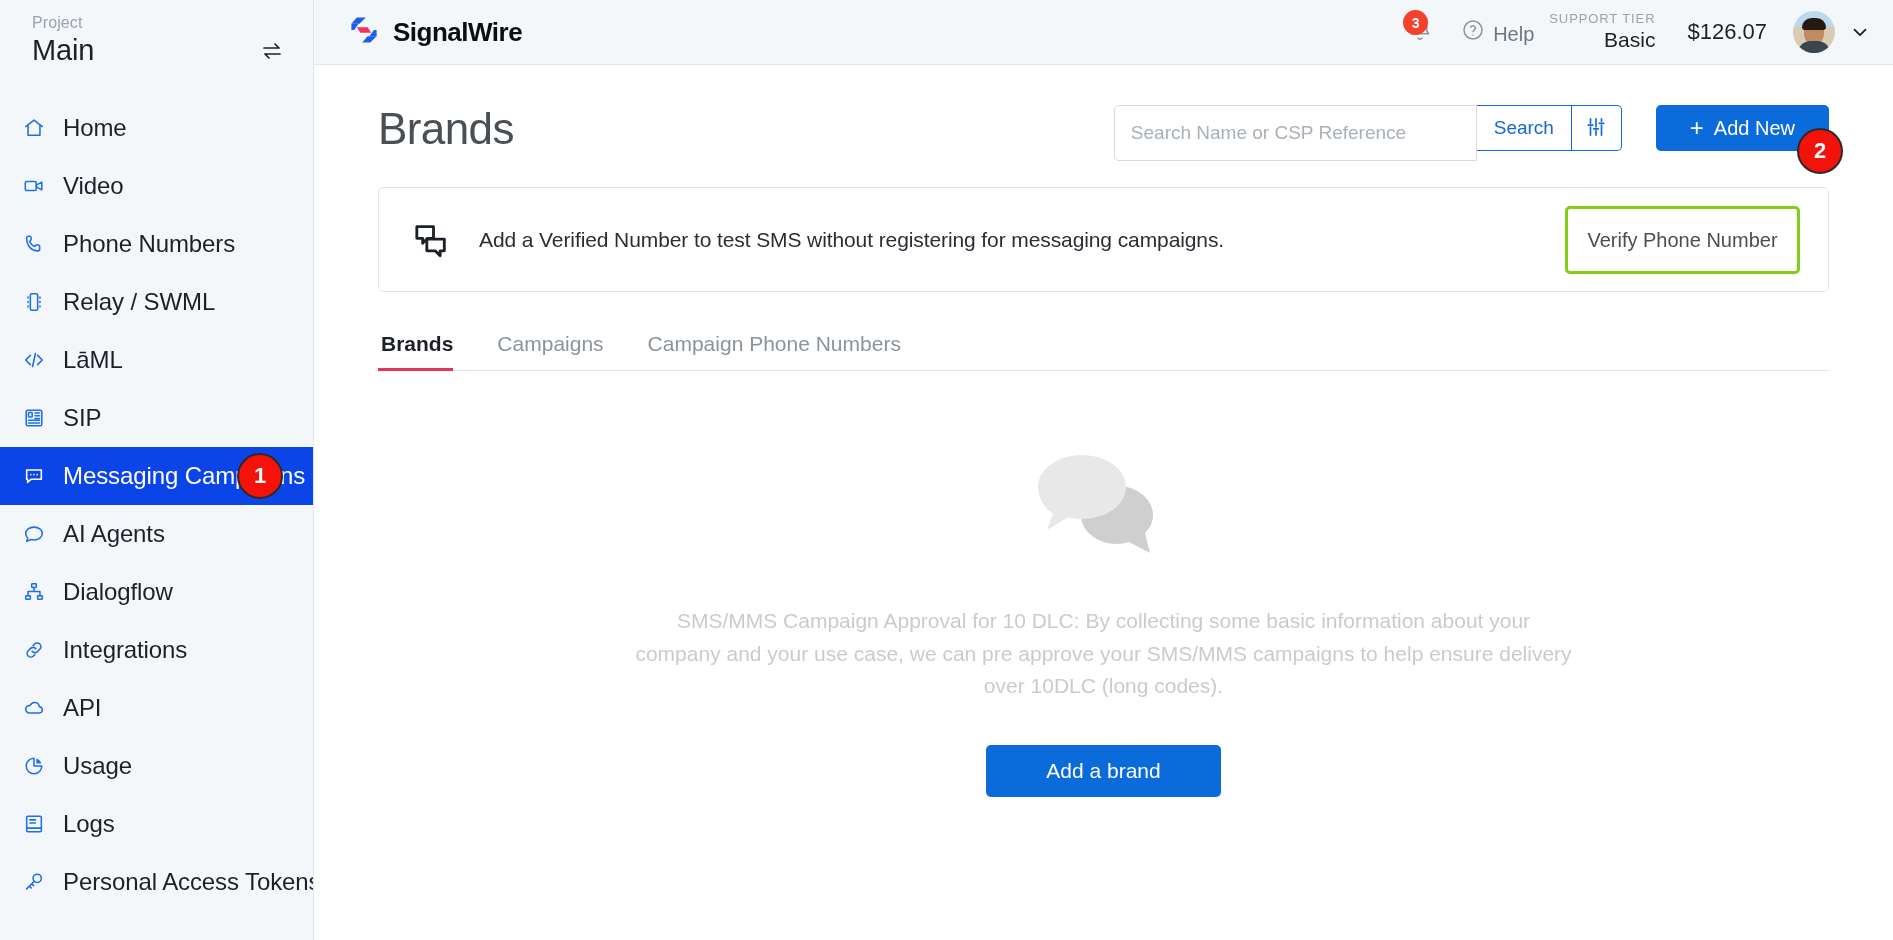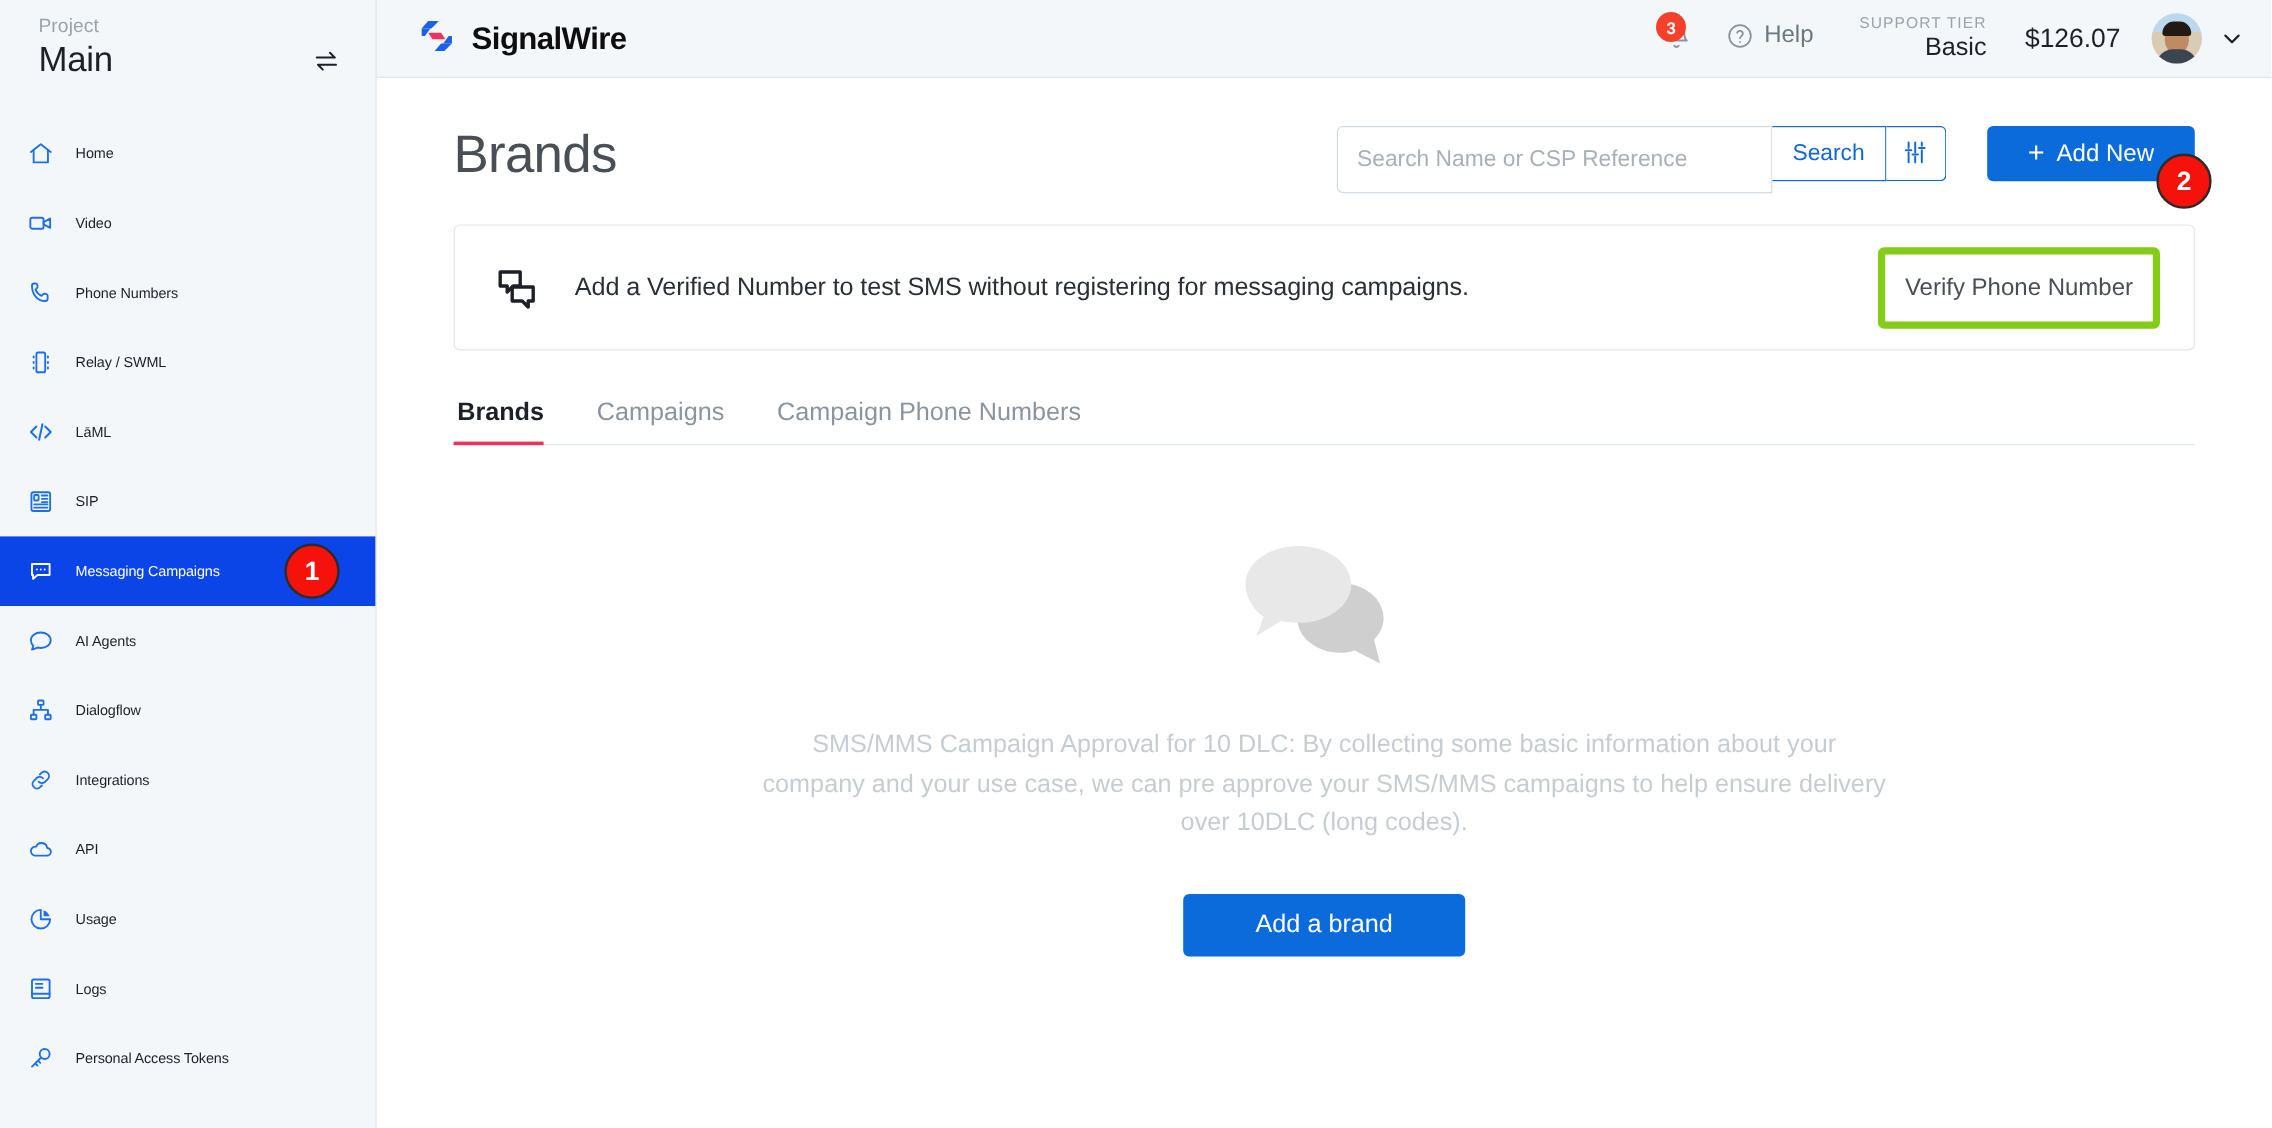--- a/index.html
+++ b/index.html
@@ -30,21 +30,21 @@
   .nav { margin-top: 26px; }
   .nav-item {
     height: 58px;
     display: flex; align-items: center;
     padding: 0 22px;
     gap: 17px;
     cursor: pointer;
     position: relative;
   }
   .nav-item .ic { width: 24px; height: 24px; display: flex; align-items: center; justify-content: center; flex: 0 0 24px; color: #1e6fe8; }
-  .nav-item .lbl { font-size: 12px; color: #1d2127; font-weight: 400; letter-spacing: -.1px; white-space: nowrap; }
+  .nav-item .lbl { font-size: 24px; color: #1d2127; font-weight: 400; letter-spacing: -.1px; white-space: nowrap; }
   .nav-item.active { background: #0b45e8; }
   .nav-item.active .lbl { color: #ffffff; }
   .nav-item.active .ic { color: #ffffff; }
 
   
   .main { flex: 1; height: 940px; display: flex; flex-direction: column; min-width: 0; }
   .topbar {
     height: 65px; flex: 0 0 65px;
     background: #f4f7f9;
     border-bottom: 1px solid #e1e6ea;
@@ -58,21 +58,21 @@
 
   .bell-wrap { position: relative; width: 54px; height: 46px; display: flex; align-items: center; justify-content: center; cursor: pointer; }
   .bell-badge {
     position: absolute; top: 1px; left: 10px;
     background: #f5402c; color: #fff;
     font-size: 14px; font-weight: 700;
     width: 25px; height: 25px; border-radius: 50%;
     display: flex; align-items: center; justify-content: center;
     z-index: 2;
   }
-  .help { display: flex; align-items: flex-start; gap: 8px; margin-left: 14px; margin-right: 38px; cursor: pointer; color: #6d7780; }
+  .help { display: flex; align-items: flex-end; gap: 8px; margin-left: 14px; margin-right: 15px; cursor: pointer; color: #6d7780; }
   .help-label { font-size: 20px; color: #6d7780; }
 
   .tier { text-align: right; margin-right: 32px; line-height: 1.25; }
   .tier-label { font-size: 13px; color: #9aa3ab; letter-spacing: .9px; font-weight: 400; }
   .tier-value { font-size: 21px; color: #1d2127; }
   .balance { font-size: 22px; color: #1d2127; margin-right: 26px; }
   .avatar {
     width: 42px; height: 42px; border-radius: 50%;
     overflow: hidden; cursor: pointer; flex: 0 0 42px;
     background: linear-gradient(#bcd8ec 0 38%, #d9cbb4 38% 100%);
@@ -139,21 +139,21 @@
     margin-top: 36px;
     border: 1px solid #e1e6ea; border-radius: 5px;
     height: 105px;
     display: flex; align-items: center;
     padding: 0 28px 0 32px;
   }
   .banner-ic { flex: 0 0 44px; display: flex; align-items: center; color: #1d2127; }
   .banner-text { flex: 1; font-size: 21px; color: #2a2f35; margin-left: 24px; letter-spacing: -.1px; }
   .verify-btn {
     width: 235px; height: 68px;
-    border: 6px solid #84cc16; border-radius: 5px;
+    border: 3px solid #84cc16; border-radius: 5px;
     background: #fff; color: #4a4f55;
     font-size: 20px; line-height: 1.4; cursor: pointer;
     font-family: "Liberation Sans", sans-serif;
     margin-left: 48px;
   }
 
   .tabs {
     margin-top: 40px;
     display: flex; align-items: flex-end; gap: 0;
     border-bottom: 1px solid #e1e6ea;

